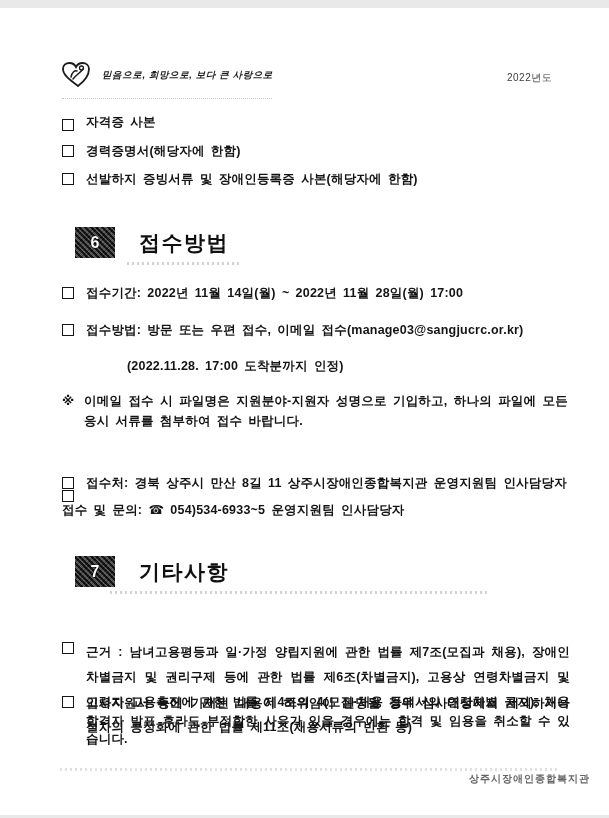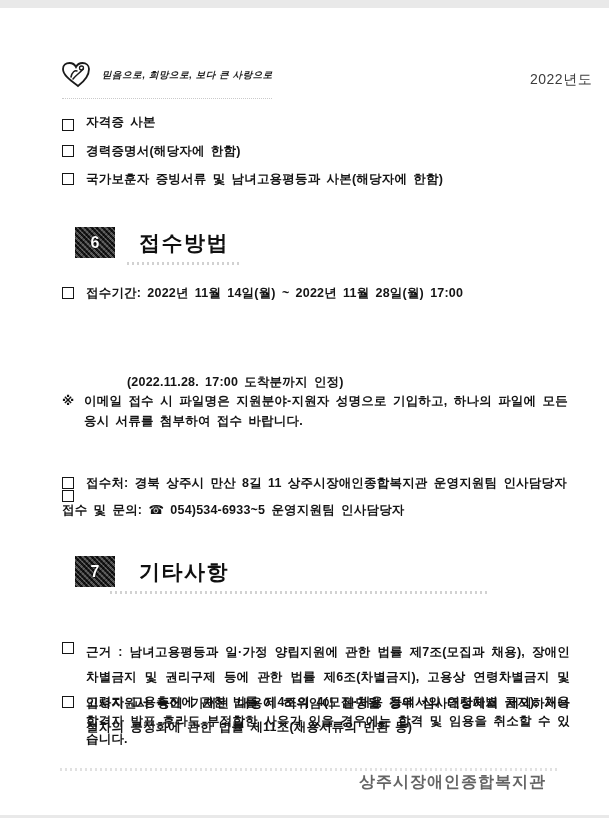--- a/index.html
+++ b/index.html
@@ -21,22 +21,22 @@
   .logo-svg{width:36px;height:28px;}
   .slogan{
     font-size:9.5px;font-weight:bold;font-style:italic;
     color:#1c1c1c;letter-spacing:.6px;margin-left:6px;white-space:nowrap;
   }
   .logo-dots{
     position:absolute;top:88px;left:62px;width:210px;height:2px;
     border-bottom:1px dotted #b9b9b9;opacity:.75;
   }
   .year-label{
-    position:absolute;top:63px;left:530px;
-    font-size:14px;color:#3c3c3c;letter-spacing:.5px;
+    position:absolute;top:63px;left:507px;
+    font-size:10px;color:#3c3c3c;letter-spacing:.5px;
   }
   
   .line{
     position:absolute;left:62px;
     display:flex;align-items:flex-start;
     font-size:12.5px;font-weight:bold;color:#141414;
     letter-spacing:.2px;word-spacing:2.5px;line-height:17px;
   }
   .cbx{
     flex:0 0 auto;
@@ -62,21 +62,21 @@
     margin-left:24px;
     font-size:21px;font-weight:bold;color:#101010;letter-spacing:1.5px;
   }
   .smudge{
     position:absolute;height:3px;opacity:.45;
     background:repeating-linear-gradient(90deg,#9a9a9a 0 2px,transparent 2px 5px);
   }
   
   .footer-right{
     position:absolute;top:764px;left:0;width:546px;text-align:right;
-    font-size:16px;color:#4a4a4a;letter-spacing:1px;font-weight:bold;opacity:.85;
+    font-size:10px;color:#4a4a4a;letter-spacing:1px;font-weight:bold;opacity:.85;padding-left:44px;
   }
   .footer-left{
     position:absolute;top:817px;left:58px;
     font-size:11px;color:#3f3f3f;letter-spacing:.4px;
   }
 </style>
 </head>
 <body>
 
 <div class="page">
@@ -96,34 +96,38 @@
   <div class="line" style="top:106px;align-items:flex-end;">
     <span class="cbx"></span>
     <span class="ltxt">자격증 사본</span>
   </div>
   <div class="line" style="top:135px;">
     <span class="cbx"></span>
     <span class="ltxt">경력증명서(해당자에 한함)</span>
   </div>
   <div class="line" style="top:163px;">
     <span class="cbx"></span>
-    <span class="ltxt">국가보훈자 증빙서류 및 남녀고용평등과 사본(해당자에 한함)</span>
+    <span class="ltxt">선발하지 증빙서류 및 장애인등록증 사본(해당자에 한함)</span>
   </div>
 
   <div class="sec-head" style="top:219px;">
     <div class="sec-num">6</div>
     <div class="sec-title">접수방법</div>
   </div>
   <div class="smudge" style="top:254px;left:127px;width:115px;"></div>
 
   <div class="line" style="top:277px;width:500px;">
     <span class="cbx"></span>
     <span class="ltxt">접수기간: 2022년 11월 14일(월) ~ 2022년 11월 28일(월) 17:00</span>
   </div>
-  <div class="line" style="top:366px;left:127px;">
+  <div class="line" style="top:314px;width:510px;">
+    <span class="cbx"></span>
+    <span class="ltxt">접수방법: 방문 또는 우편 접수, 이메일 접수(manage03@sangjucrc.or.kr)</span>
+  </div>
+  <div class="line" style="top:350px;left:127px;">
     <span class="ltxt">(2022.11.28. 17:00 도착분까지 인정)</span>
   </div>
   <div class="line just" style="top:383px;width:506px;line-height:20px;">
     <span class="marker-note">※</span>
     <span class="ltxt">이메일 접수 시 파일명은 지원분야-지원자 성명으로 기입하고, 하나의 파일에 모든 응시 서류를 첨부하여 접수 바랍니다.</span>
   </div>
   <div class="line" style="top:467px;width:510px;">
     <span class="cbx"></span>
     <span class="ltxt">접수처: 경북 상주시 만산 8길 11 상주시장애인종합복지관 운영지원팀 인사담당자</span>
   </div>

